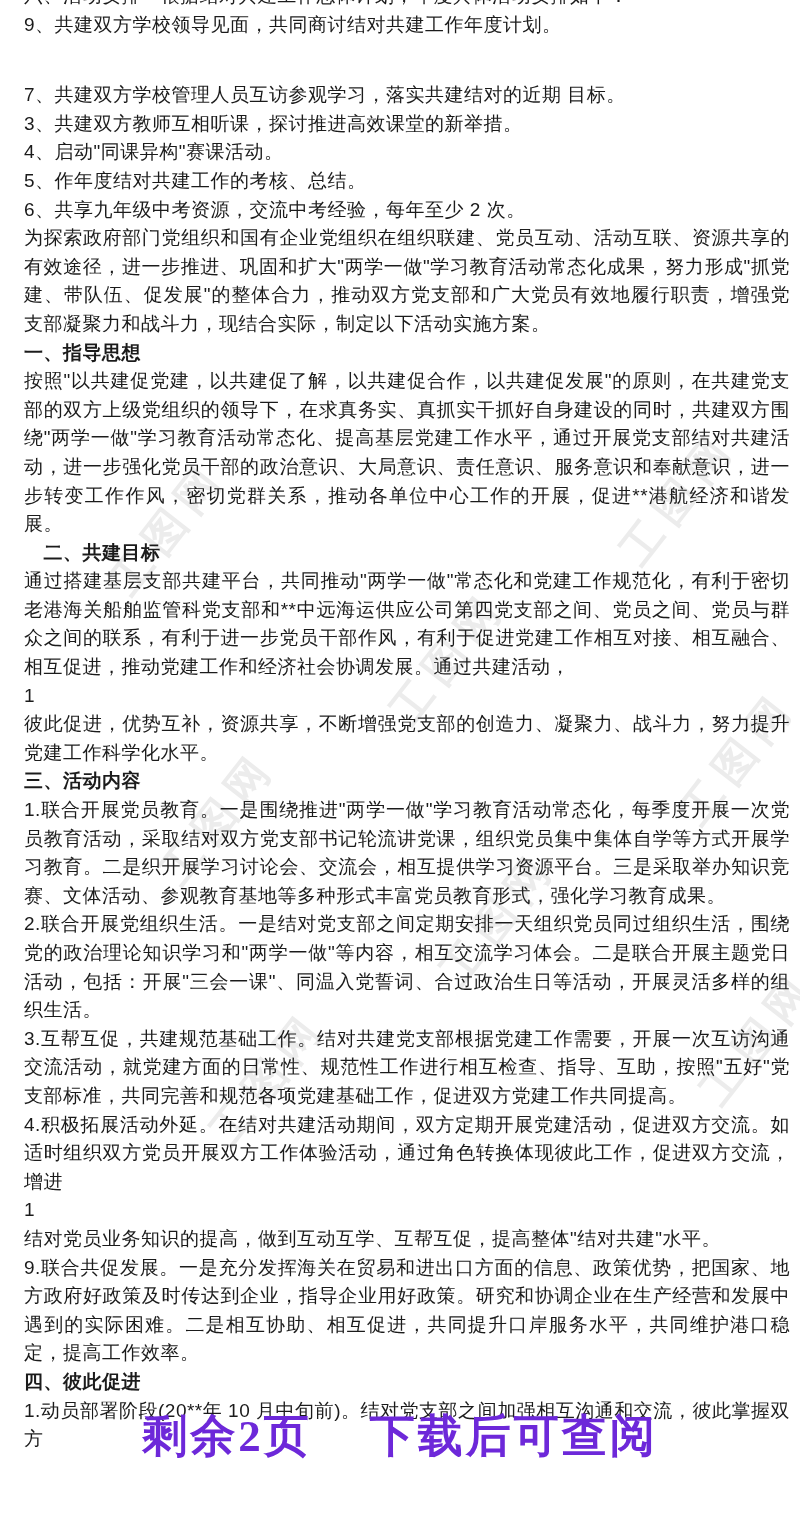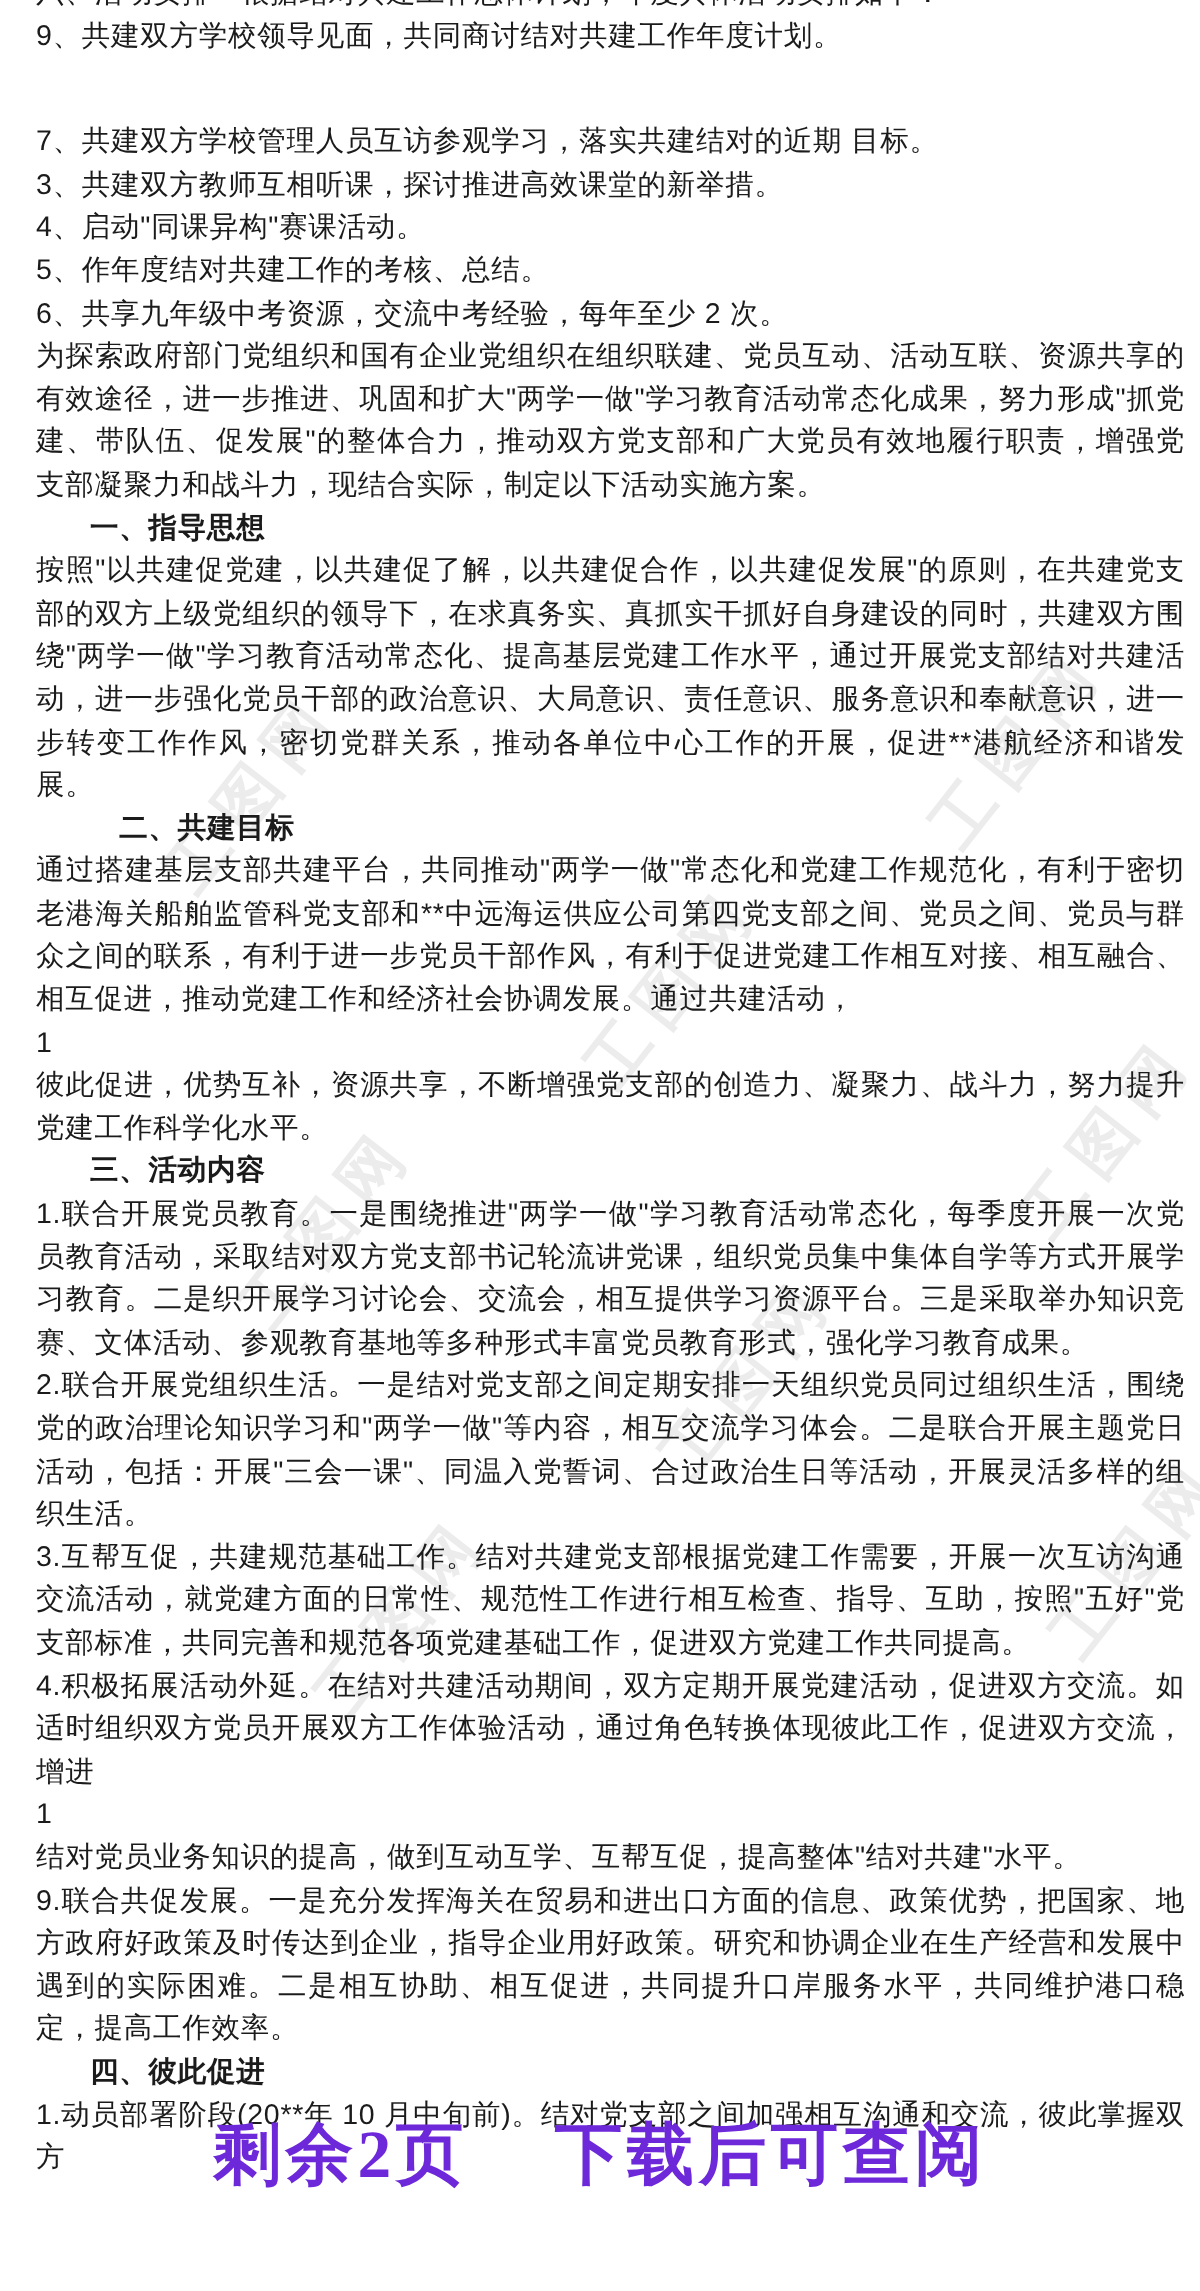--- a/index.html
+++ b/index.html
@@ -31,21 +31,21 @@
     position:relative;
     z-index:1;
     padding:0 10px 0 24px;
     font-size:19px;
     line-height:28.6px;
     text-align:justify;
     letter-spacing:0.5px;
   }
   .block{min-height:1px;}
   .block.clipped{margin-top:-18px;}
-  .block.heading{font-weight:700;text-align:left;margin-left:36px;}
+  .block.heading{font-weight:700;text-align:left;}
   .block.spacer{height:42px;}
   .block.pagenum{text-align:left;}
   .footer{
     position:absolute;
     left:0;
     top:1406px;
     width:100%;
     z-index:1;
     text-align:center;
     font-family:"Liberation Serif","DejaVu Serif",serif;

